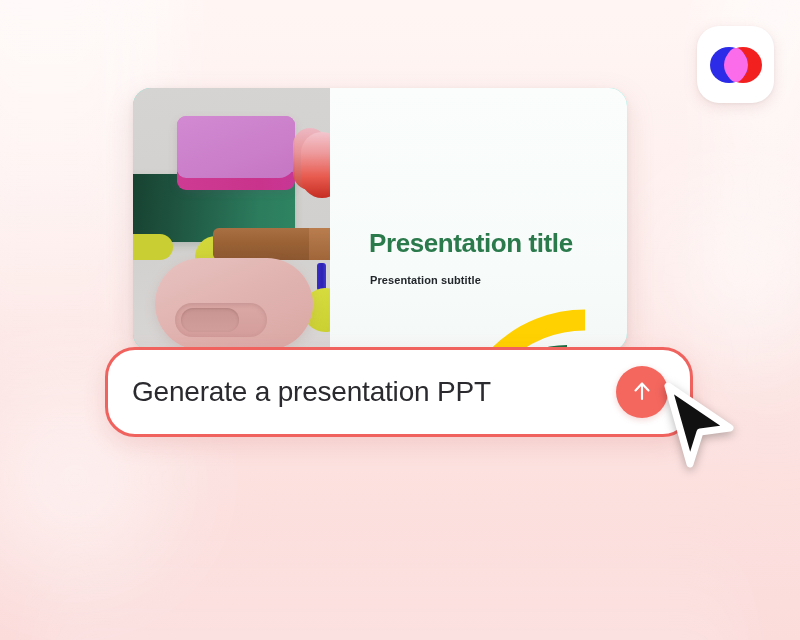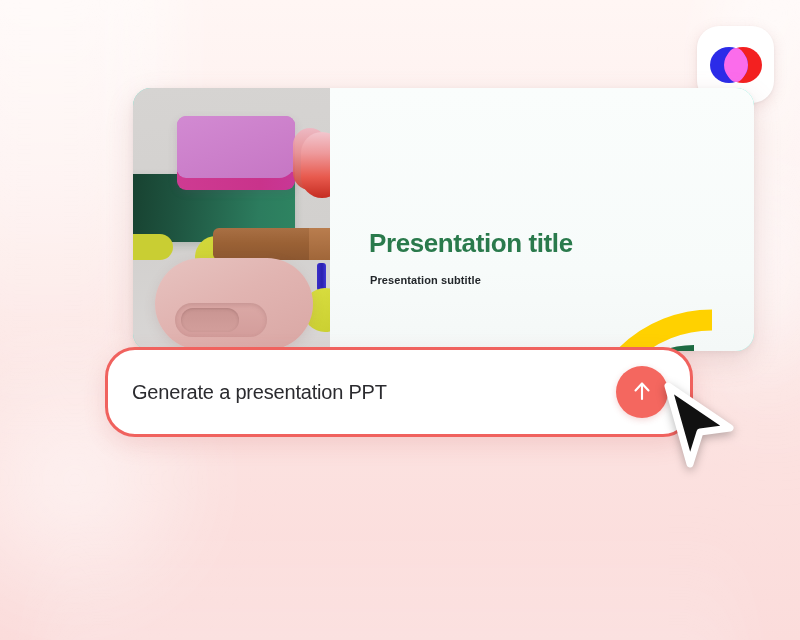--- a/index.html
+++ b/index.html
@@ -39,21 +39,21 @@
   #logo-badge {
     position:absolute; left:697px; top:26px; width:77px; height:77px;
     background:#fff; border-radius:22px;
     box-shadow:0 4px 14px rgba(180,110,110,.18), 0 1px 3px rgba(0,0,0,.06);
     display:flex; align-items:center; justify-content:center;
   }
   #logo-badge svg { display:block; }
 
   
   #slide-card {
-    position:absolute; left:133px; top:88px; width:621px; height:263px;
+    position:absolute; left:133px; top:88px; width:494px; height:263px;
     border-radius:18px; overflow:hidden; background:#5eead4;
     box-shadow:0 10px 28px rgba(170,110,110,.20), 0 2px 6px rgba(0,0,0,.06);
     display:flex;
     align-items:flex-end;
   }
 
   
   #slide-art {
     position:relative; width:197px; height:100%;
     background:linear-gradient(175deg,#D6D4D2 0%,#D2D0CE 55%,#D9D7D6 100%);
@@ -147,21 +147,21 @@
   #slide-arcs { position:absolute; right:-56px; bottom:-96px; width:230px; height:180px; }
 
   
   #prompt-bar {
     position:absolute; left:105px; top:347px; width:588px; height:90px;
     background:#fff; border:3px solid #F0625E; border-radius:30px;
     box-shadow:0 8px 22px rgba(200,90,90,.16);
     display:flex; align-items:center; padding:0 22px 0 24px;
   }
   #prompt-text {
-    flex:1; font-size:20px; color:#2B2B2F; letter-spacing:-.2px;
+    flex:1; font-size:28px; color:#2B2B2F; letter-spacing:-.2px;
     white-space:nowrap; overflow:hidden;
   }
   #send-button {
     width:52px; height:52px; border-radius:50%; flex:none;
     background:#F4675F; border:none; cursor:pointer;
     display:flex; align-items:center; justify-content:center;
     box-shadow:0 2px 6px rgba(200,70,70,.22);
   }
 
   

